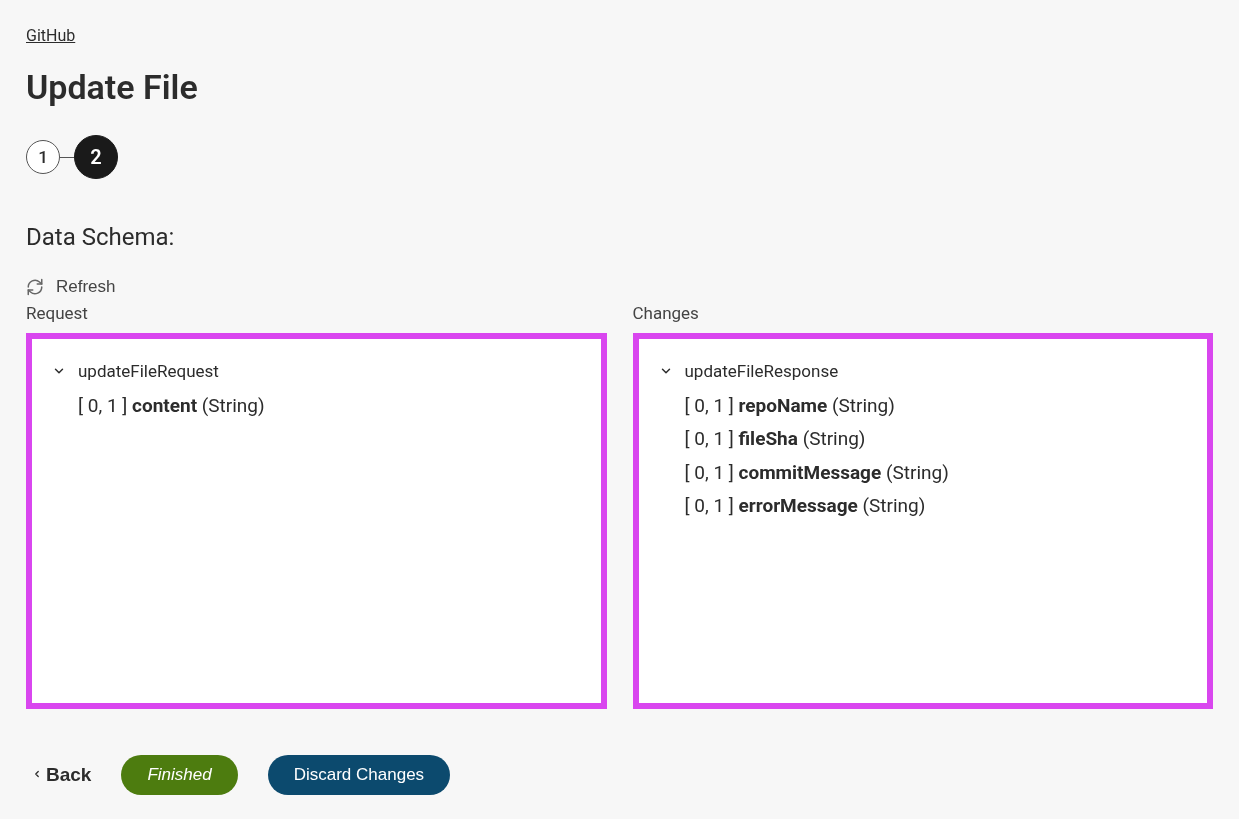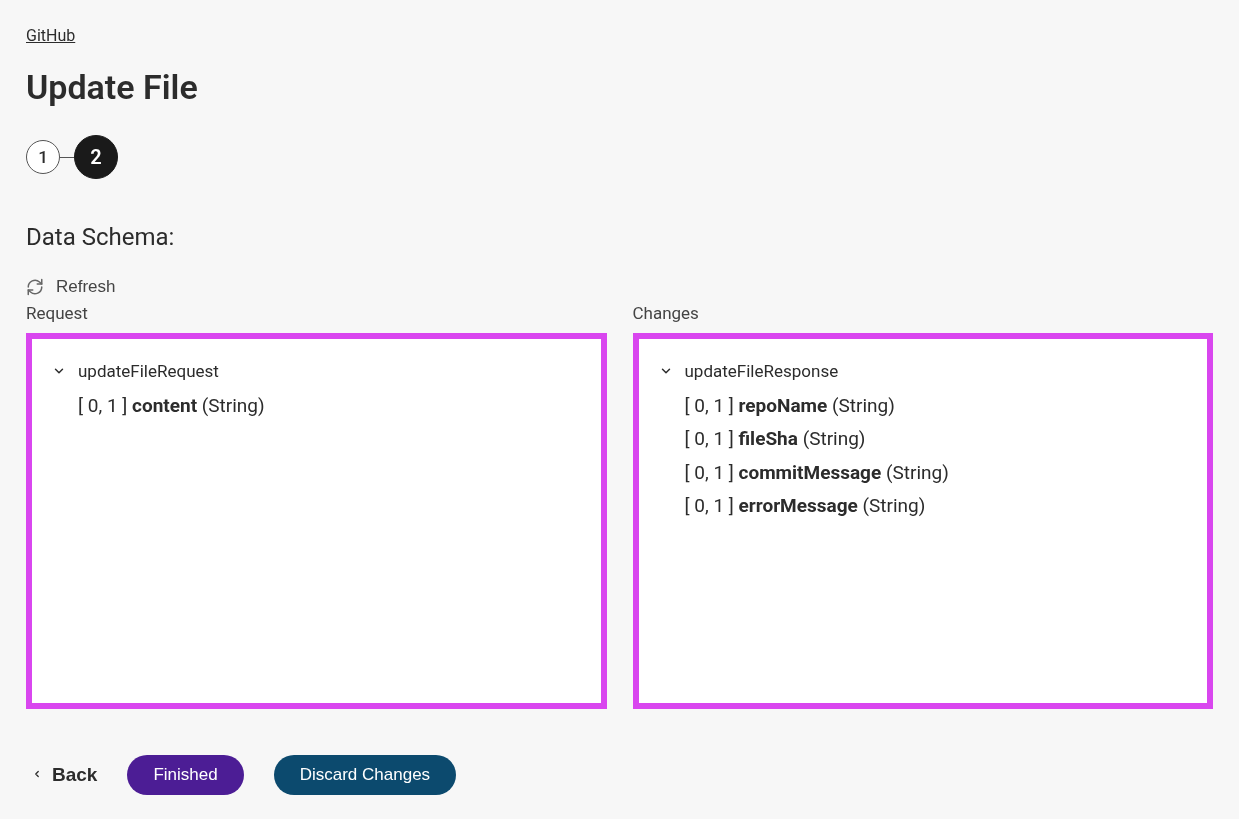--- a/index.html
+++ b/index.html
@@ -128,38 +128,38 @@
     .footer-buttons {
       display: flex;
       align-items: center;
       gap: 30px;
       margin-top: 46px;
       padding-left: 6px;
     }
     .back-btn {
       display: flex;
       align-items: flex-end;
-      gap: 10px;
+      gap: 4px;
       font-size: 19px;
       font-weight: 700;
       color: #2c2c2c;
       cursor: pointer;
       background: none;
       border: none;
     }
     .pill-btn {
       border: none;
       border-radius: 999px;
       padding: 10px 26px;
       font-size: 17px;
       font-weight: 500;
       cursor: pointer;
       color: #fff;
     }
-    .pill-primary { background: #4c1d95; }
+    .pill-primary { background: #4d7c0f; font-style: italic; }
     .pill-secondary { background: #0c4a6e; }
   </style>
 </head>
 <body>
 
 
 
 <a class="breadcrumb">GitHub</a>
 
 <h1 class="page-title">Update File</h1>

